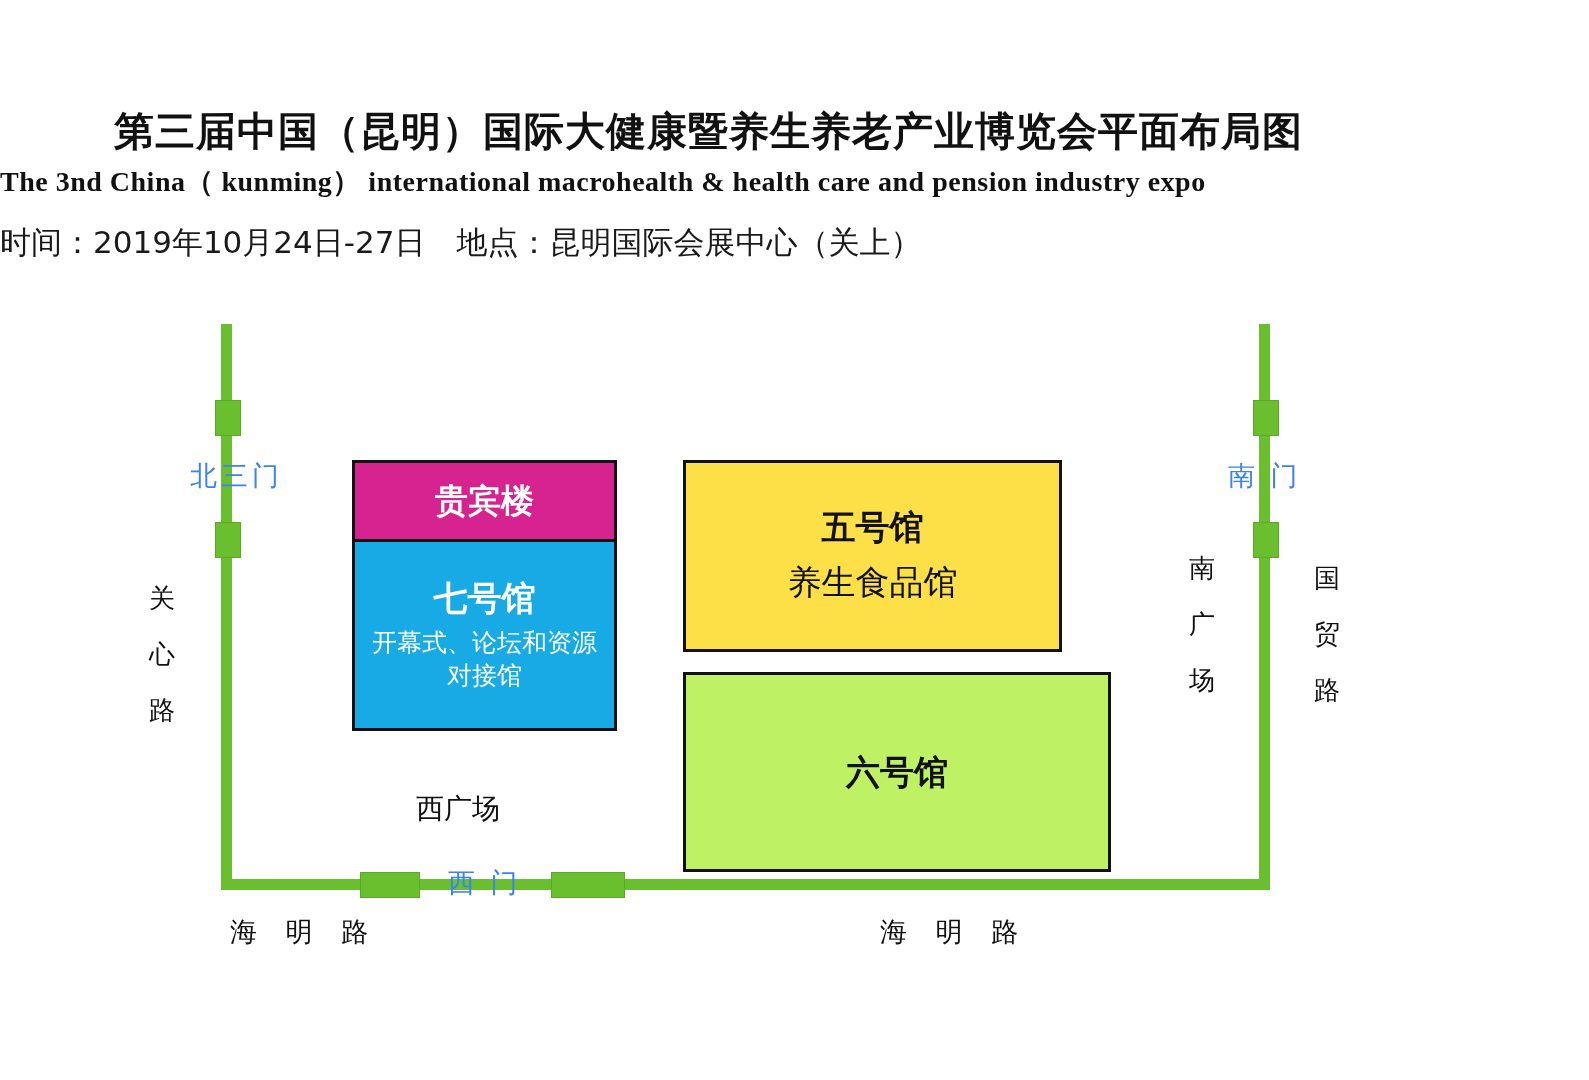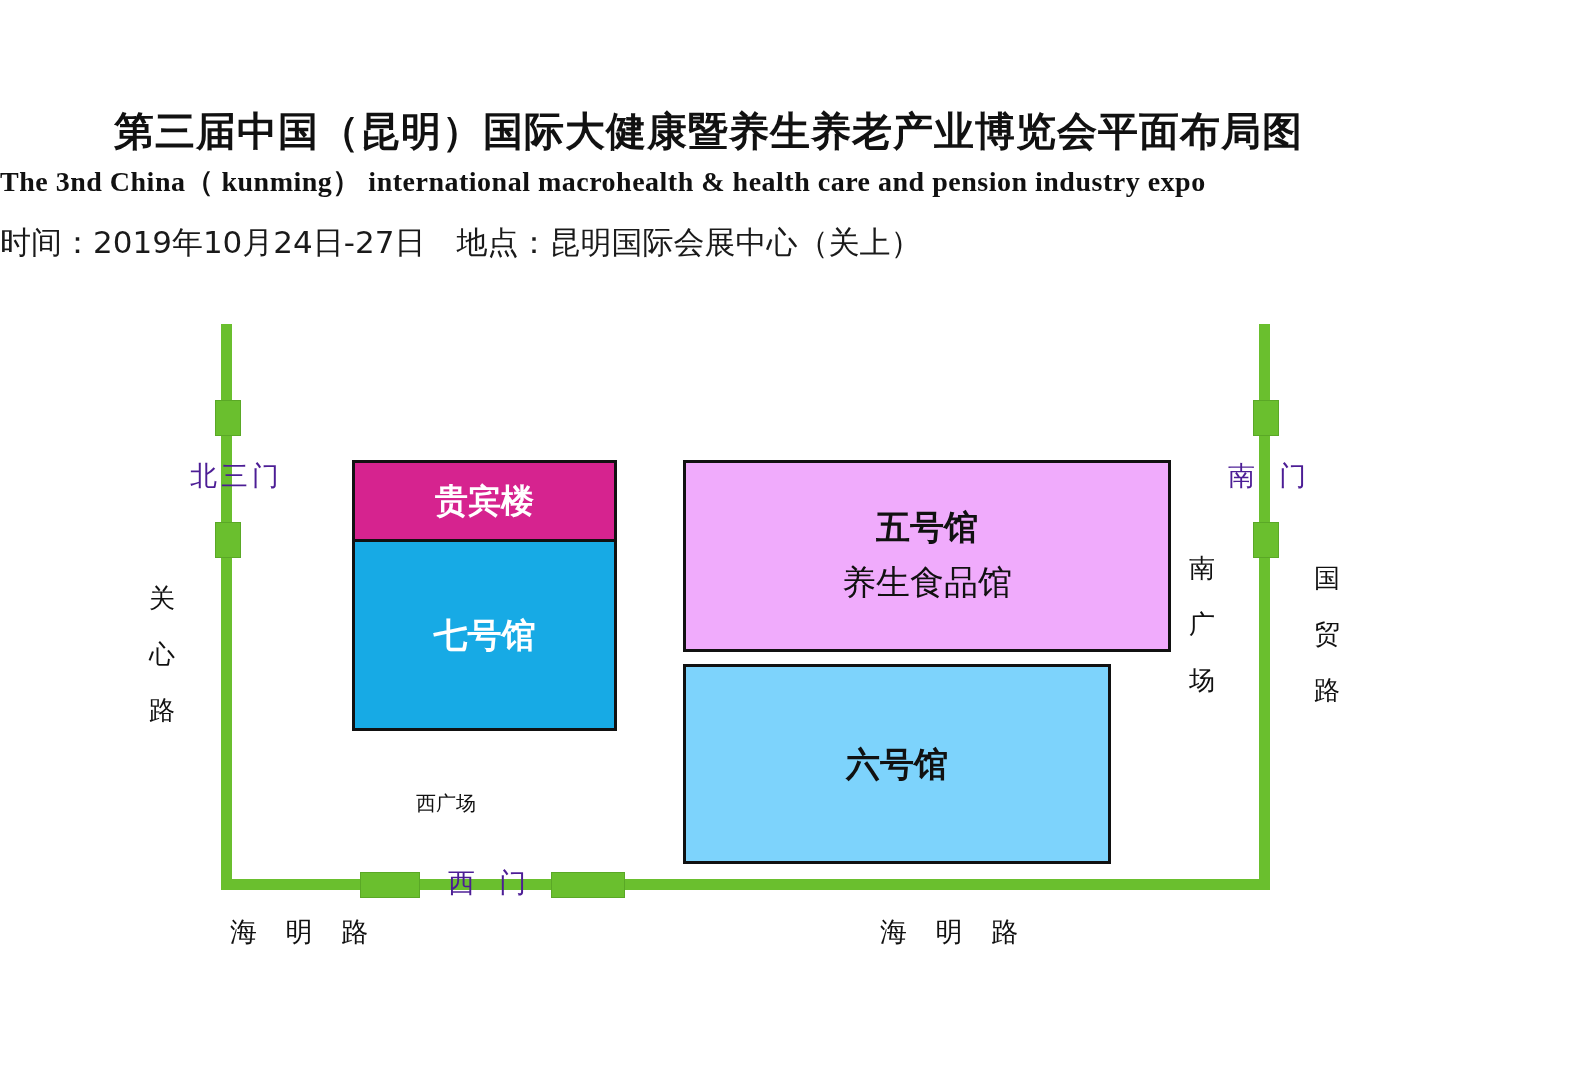--- a/index.html
+++ b/index.html
@@ -97,30 +97,30 @@
   .road-label-h {
     position: absolute;
     font-family: "DejaVu Sans", sans-serif;
     font-size: 27px;
     color: #111111;
     white-space: nowrap;
     letter-spacing: 10px;
   }
   .gate-label {
     position: absolute;
-    font-family: Liberation Mono, monospace;
+    font-family: Liberation Sans, sans-serif;
     font-size: 27px;
-    color: #4c1d95;
+    color: #3b82f6;
     white-space: nowrap;
     letter-spacing: 4px;
   }
   .plaza-label {
     position: absolute;
     font-family: "DejaVu Sans", sans-serif;
-    font-size: 20px;
+    font-size: 28px;
     color: #111111;
     white-space: nowrap;
   }
 
   
   .hall {
     position: absolute;
     box-sizing: border-box;
     border: 3px solid #111111;
     display: flex;
@@ -157,29 +157,29 @@
   #hall-7 .hall-name { color: #ffffff; }
   #hall-7 .hall-sub { color: #ffffff; font-size: 25px; margin-top: 6px; }
 
   #hall-art {
     left: 352px; top: 404px; width: 265px; height: 65px;
     background: #ee1c1c;
   }
   #hall-art .hall-name { color: #ffffff; font-size: 25px; }
 
   #hall-5 {
-    left: 683px; top: 160px; width: 488px; height: 192px;
-    background: #f0abfc;
+    left: 683px; top: 160px; width: 379px; height: 192px;
+    background: #fde047;
   }
   #hall-5 .hall-name { color: #111111; }
   #hall-5 .hall-sub { color: #111111; font-size: 34px; font-family: Liberation Serif, serif; }
 
   #hall-6 {
-    left: 683px; top: 364px; width: 428px; height: 200px;
-    background: #7dd3fc;
+    left: 683px; top: 372px; width: 428px; height: 200px;
+    background: #bef264;
   }
   #hall-6 .hall-name { color: #111111; }
   #hall-6 .hall-sub { color: #111111; font-size: 25px; }
 </style>
 </head>
 <body>
 
 <div id="header">
   <div id="title-cn">第三届中国（昆明）国际大健康暨养生养老产业博览会平面布局图</div>
   <div id="title-en">The 3nd China（ kunming） international macrohealth &amp; health care and pension industry expo</div>
@@ -227,20 +227,22 @@
   <div class="road-label-h" style="left:880px; top:614px;">海 明 路</div>
 
   <div class="plaza-label" style="left:416px; top:490px;">西广场</div>
 
   <div class="hall" id="hall-vip">
     <div class="hall-name">贵宾楼</div>
   </div>
 
   <div class="hall" id="hall-7">
     <div class="hall-name">七号馆</div>
+    <div class="hall-sub">开幕式、论坛和资源
+对接馆</div>
   </div>
 
 
   <div class="hall" id="hall-5">
     <div class="hall-name">五号馆</div>
     <div class="hall-sub">养生食品馆</div>
   </div>
 
   <div class="hall" id="hall-6">
     <div class="hall-name">六号馆</div>

